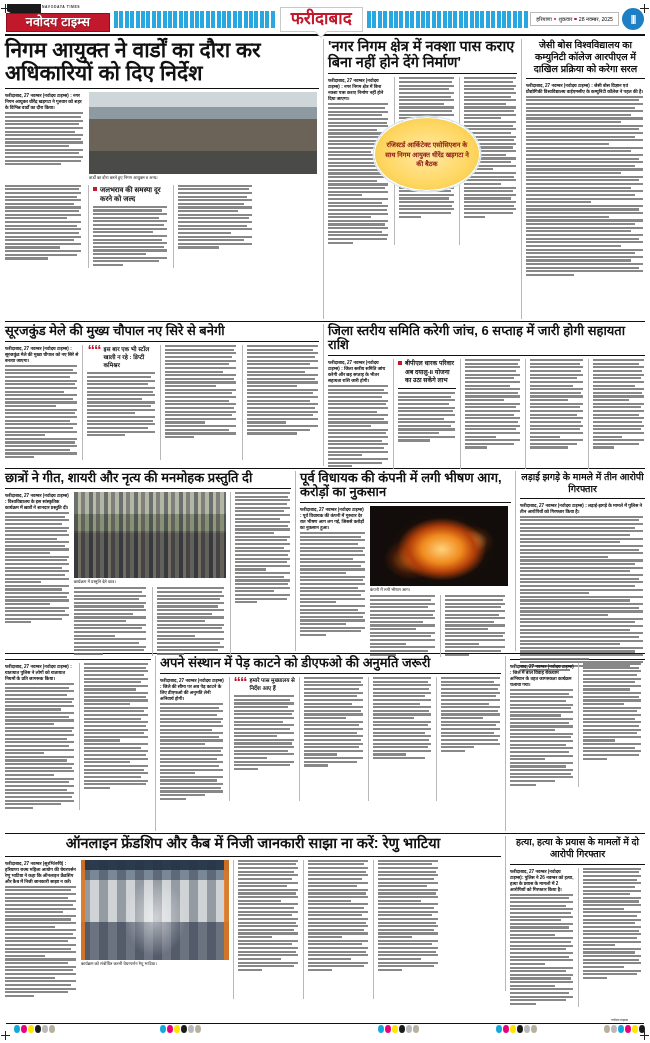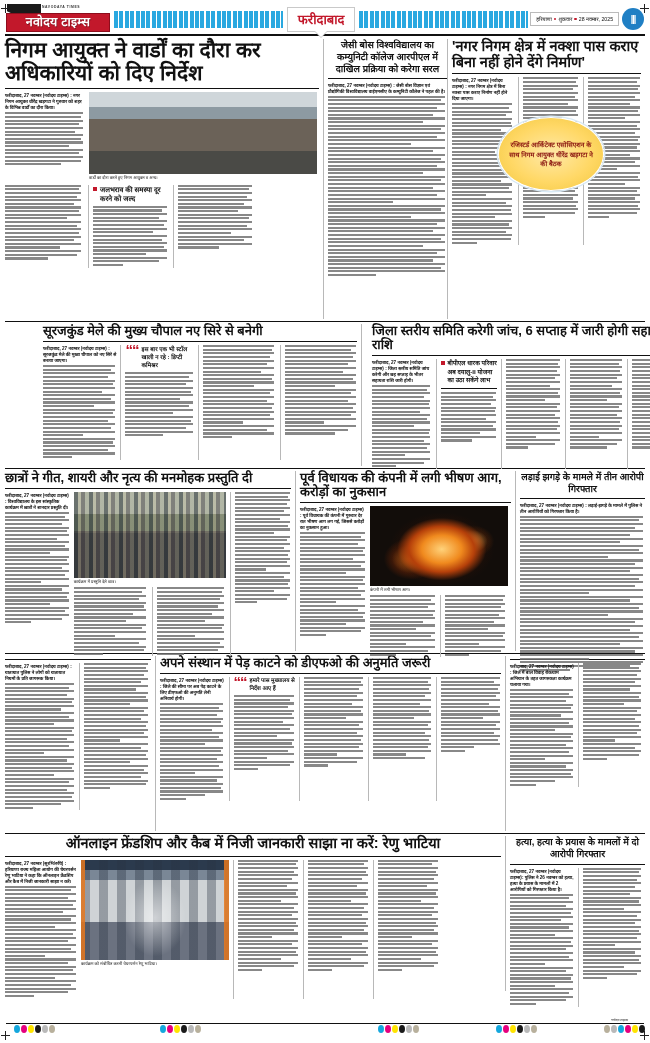--- a/index.html
+++ b/index.html
@@ -65,21 +65,21 @@
     flex: 1; height: 17px; margin: 0 2px;
     background: repeating-linear-gradient(to right,
       #29a8e0 0 4px, #ffffff 4px 5.4px);
   }
   .city-tab {
     position: relative; flex: none;
     background: #fff; border: 1px solid #c9c9c9;
     padding: 2px 10px 3px; margin: 0 2px;
   }
   .city-tab .city-name {
-    color: #c2182b; font-weight: bold; font-size: 13px; line-height: 1;
+    color: #c2182b; font-weight: bold; font-size: 17px; line-height: 1;
   }
   .city-tab::after {
     content: ""; position: absolute; left: 50%; bottom: -6px;
     transform: translateX(-50%);
     border-left: 6px solid transparent; border-right: 6px solid transparent;
     border-top: 6px solid #ffffff;
     filter: drop-shadow(0 1px 0 #c9c9c9);
   }
   .date-box {
     flex: none; border: 1px solid #bbb; background: #fff;
@@ -334,80 +334,20 @@
           <div class="ln w98"></div>
             <div class="ln w70"></div>
             <div class="ln w98"></div>
             <div class="ln w88"></div>
           <div class="ln w98"></div>
             <div class="ln w55"></div>
         </div>
       </div>
     </div>
 
-    <div class="vrule" style="width:124px; padding-left:4px;">
-      <div class="hl hl-sm" style="text-align:center; line-height:1.25;">जेसी बोस विश्वविद्यालय का कम्युनिटी कॉलेज आरपीएल में दाखिल प्रक्रिया को करेगा सरल</div>
-      <div class="sep-h" style="margin:3px 0;"></div>
-      <div class="body-col">
-        <div class="dateline">फरीदाबाद, 27 नवम्बर (नवोदय टाइम्स) : जेसी बोस विज्ञान एवं प्रौद्योगिकी विश्वविद्यालय वाईएमसीए के कम्युनिटी कॉलेज ने पहल की है।</div>
-        <div style="margin-top:2px;">
-          <div class="ln w98"></div>
-            <div class="ln w95"></div>
-            <div class="ln w98"></div>
-            <div class="ln w92"></div>
-          <div class="ln w98"></div>
-            <div class="ln w88"></div>
-            <div class="ln w98"></div>
-            <div class="ln w80"></div>
-          <div class="ln w98"></div>
-            <div class="ln w95"></div>
-            <div class="ln w98"></div>
-            <div class="ln w92"></div>
-          <div class="ln w98"></div>
-            <div class="ln w70"></div>
-            <div class="ln w98"></div>
-            <div class="ln w88"></div>
-          <div class="ln w98"></div>
-            <div class="ln w95"></div>
-            <div class="ln w98"></div>
-            <div class="ln w92"></div>
-          <div class="ln w98"></div>
-            <div class="ln w80"></div>
-            <div class="ln w98"></div>
-            <div class="ln w95"></div>
-          <div class="ln w98"></div>
-            <div class="ln w88"></div>
-            <div class="ln w98"></div>
-            <div class="ln w92"></div>
-          <div class="ln w98"></div>
-            <div class="ln w55"></div>
-            <div class="ln w98"></div>
-            <div class="ln w95"></div>
-          <div class="ln w98"></div>
-            <div class="ln w70"></div>
-            <div class="ln w98"></div>
-            <div class="ln w92"></div>
-          <div class="ln w98"></div>
-            <div class="ln w88"></div>
-            <div class="ln w98"></div>
-            <div class="ln w95"></div>
-          <div class="ln w98"></div>
-            <div class="ln w80"></div>
-            <div class="ln w98"></div>
-            <div class="ln w92"></div>
-          <div class="ln w98"></div>
-            <div class="ln w88"></div>
-            <div class="ln w98"></div>
-            <div class="ln w95"></div>
-          <div class="ln w98"></div>
-            <div class="ln w40"></div>
-        </div>
-      </div>
-    </div>
-
     <div class="vrule" style="width:198px; padding:0 4px;">
       <div class="hl hl-xl">'नगर निगम क्षेत्र में नक्शा पास कराए बिना नहीं होने देंगे निर्माण'</div>
       <div class="sep-h" style="margin:3px 0;"></div>
       <div style="position:relative; display:flex; gap:4px;">
         <div class="body-col" style="width:62px;">
           <div class="dateline">फरीदाबाद, 27 नवम्बर (नवोदय टाइम्स) : नगर निगम क्षेत्र में बिना नक्शा पास कराए निर्माण नहीं होने दिया जाएगा।</div>
           <div style="margin-top:2px;">
             <div class="ln w98"></div>
               <div class="ln w92"></div>
               <div class="ln w98"></div>
@@ -530,27 +470,87 @@
           <div class="ln w98"></div>
             <div class="ln w92"></div>
             <div class="ln w40"></div>
         </div>
 
         <div class="oval-callout" style="position:absolute; left:46px; top:40px; width:106px; height:74px;">
           <span>रजिस्टर्ड आर्किटेक्ट एसोसिएशन के साथ निगम आयुक्त धीरेंद्र खड़गटा ने की बैठक</span>
         </div>
       </div>
     </div>
+
+    <div class="vrule" style="width:124px; padding-left:4px;">
+      <div class="hl hl-sm" style="text-align:center; line-height:1.25;">जेसी बोस विश्वविद्यालय का कम्युनिटी कॉलेज आरपीएल में दाखिल प्रक्रिया को करेगा सरल</div>
+      <div class="sep-h" style="margin:3px 0;"></div>
+      <div class="body-col">
+        <div class="dateline">फरीदाबाद, 27 नवम्बर (नवोदय टाइम्स) : जेसी बोस विज्ञान एवं प्रौद्योगिकी विश्वविद्यालय वाईएमसीए के कम्युनिटी कॉलेज ने पहल की है।</div>
+        <div style="margin-top:2px;">
+          <div class="ln w98"></div>
+            <div class="ln w95"></div>
+            <div class="ln w98"></div>
+            <div class="ln w92"></div>
+          <div class="ln w98"></div>
+            <div class="ln w88"></div>
+            <div class="ln w98"></div>
+            <div class="ln w80"></div>
+          <div class="ln w98"></div>
+            <div class="ln w95"></div>
+            <div class="ln w98"></div>
+            <div class="ln w92"></div>
+          <div class="ln w98"></div>
+            <div class="ln w70"></div>
+            <div class="ln w98"></div>
+            <div class="ln w88"></div>
+          <div class="ln w98"></div>
+            <div class="ln w95"></div>
+            <div class="ln w98"></div>
+            <div class="ln w92"></div>
+          <div class="ln w98"></div>
+            <div class="ln w80"></div>
+            <div class="ln w98"></div>
+            <div class="ln w95"></div>
+          <div class="ln w98"></div>
+            <div class="ln w88"></div>
+            <div class="ln w98"></div>
+            <div class="ln w92"></div>
+          <div class="ln w98"></div>
+            <div class="ln w55"></div>
+            <div class="ln w98"></div>
+            <div class="ln w95"></div>
+          <div class="ln w98"></div>
+            <div class="ln w70"></div>
+            <div class="ln w98"></div>
+            <div class="ln w92"></div>
+          <div class="ln w98"></div>
+            <div class="ln w88"></div>
+            <div class="ln w98"></div>
+            <div class="ln w95"></div>
+          <div class="ln w98"></div>
+            <div class="ln w80"></div>
+            <div class="ln w98"></div>
+            <div class="ln w92"></div>
+          <div class="ln w98"></div>
+            <div class="ln w88"></div>
+            <div class="ln w98"></div>
+            <div class="ln w95"></div>
+          <div class="ln w98"></div>
+            <div class="ln w40"></div>
+        </div>
+      </div>
+    </div>
   </div>
 
   <div style="margin:2px 5px;" class="sep-h"></div>
 
   <div style="display:flex; margin:2px 5px 0 5px; height:142px;">
 
-    <div style="width:318px; padding-right:4px;margin-left:38px;">
+    <div style="width:318px; padding-right:4px;">
       <div class="hl hl-lg">सूरजकुंड मेले की मुख्य चौपाल नए सिरे से बनेगी</div>
       <div class="sep-h" style="margin:3px 0;"></div>
       <div style="display:flex; gap:4px;">
         <div class="body-col" style="width:74px;">
           <div class="dateline">फरीदाबाद, 27 नवम्बर (नवोदय टाइम्स) : सूरजकुंड मेले की मुख्य चौपाल को नए सिरे से बनाया जाएगा।</div>
           <div style="margin-top:2px;">
             <div class="ln w98"></div>
               <div class="ln w92"></div>
               <div class="ln w98"></div>
               <div class="ln w88"></div>
@@ -653,21 +653,21 @@
             <div class="ln w92"></div>
           <div class="ln w98"></div>
             <div class="ln w55"></div>
             <div class="ln w98"></div>
             <div class="ln w88"></div>
           <div class="ln w70"></div>
         </div>
       </div>
     </div>
 
-    <div class="vrule" style="width:322px; padding-left:10px;">
+    <div class="vrule" style="width:322px; padding-left:4px;">
       <div class="hl hl-lg">जिला स्तरीय समिति करेगी जांच, 6 सप्ताह में जारी होगी सहायता राशि</div>
       <div class="sep-h" style="margin:3px 0;"></div>
       <div style="display:flex; gap:4px;">
         <div class="body-col" style="width:62px;">
           <div class="dateline">फरीदाबाद, 27 नवम्बर (नवोदय टाइम्स) : जिला स्तरीय समिति जांच करेगी और छह सप्ताह के भीतर सहायता राशि जारी होगी।</div>
           <div style="margin-top:2px;">
             <div class="ln w98"></div>
               <div class="ln w92"></div>
               <div class="ln w98"></div>
               <div class="ln w88"></div>

